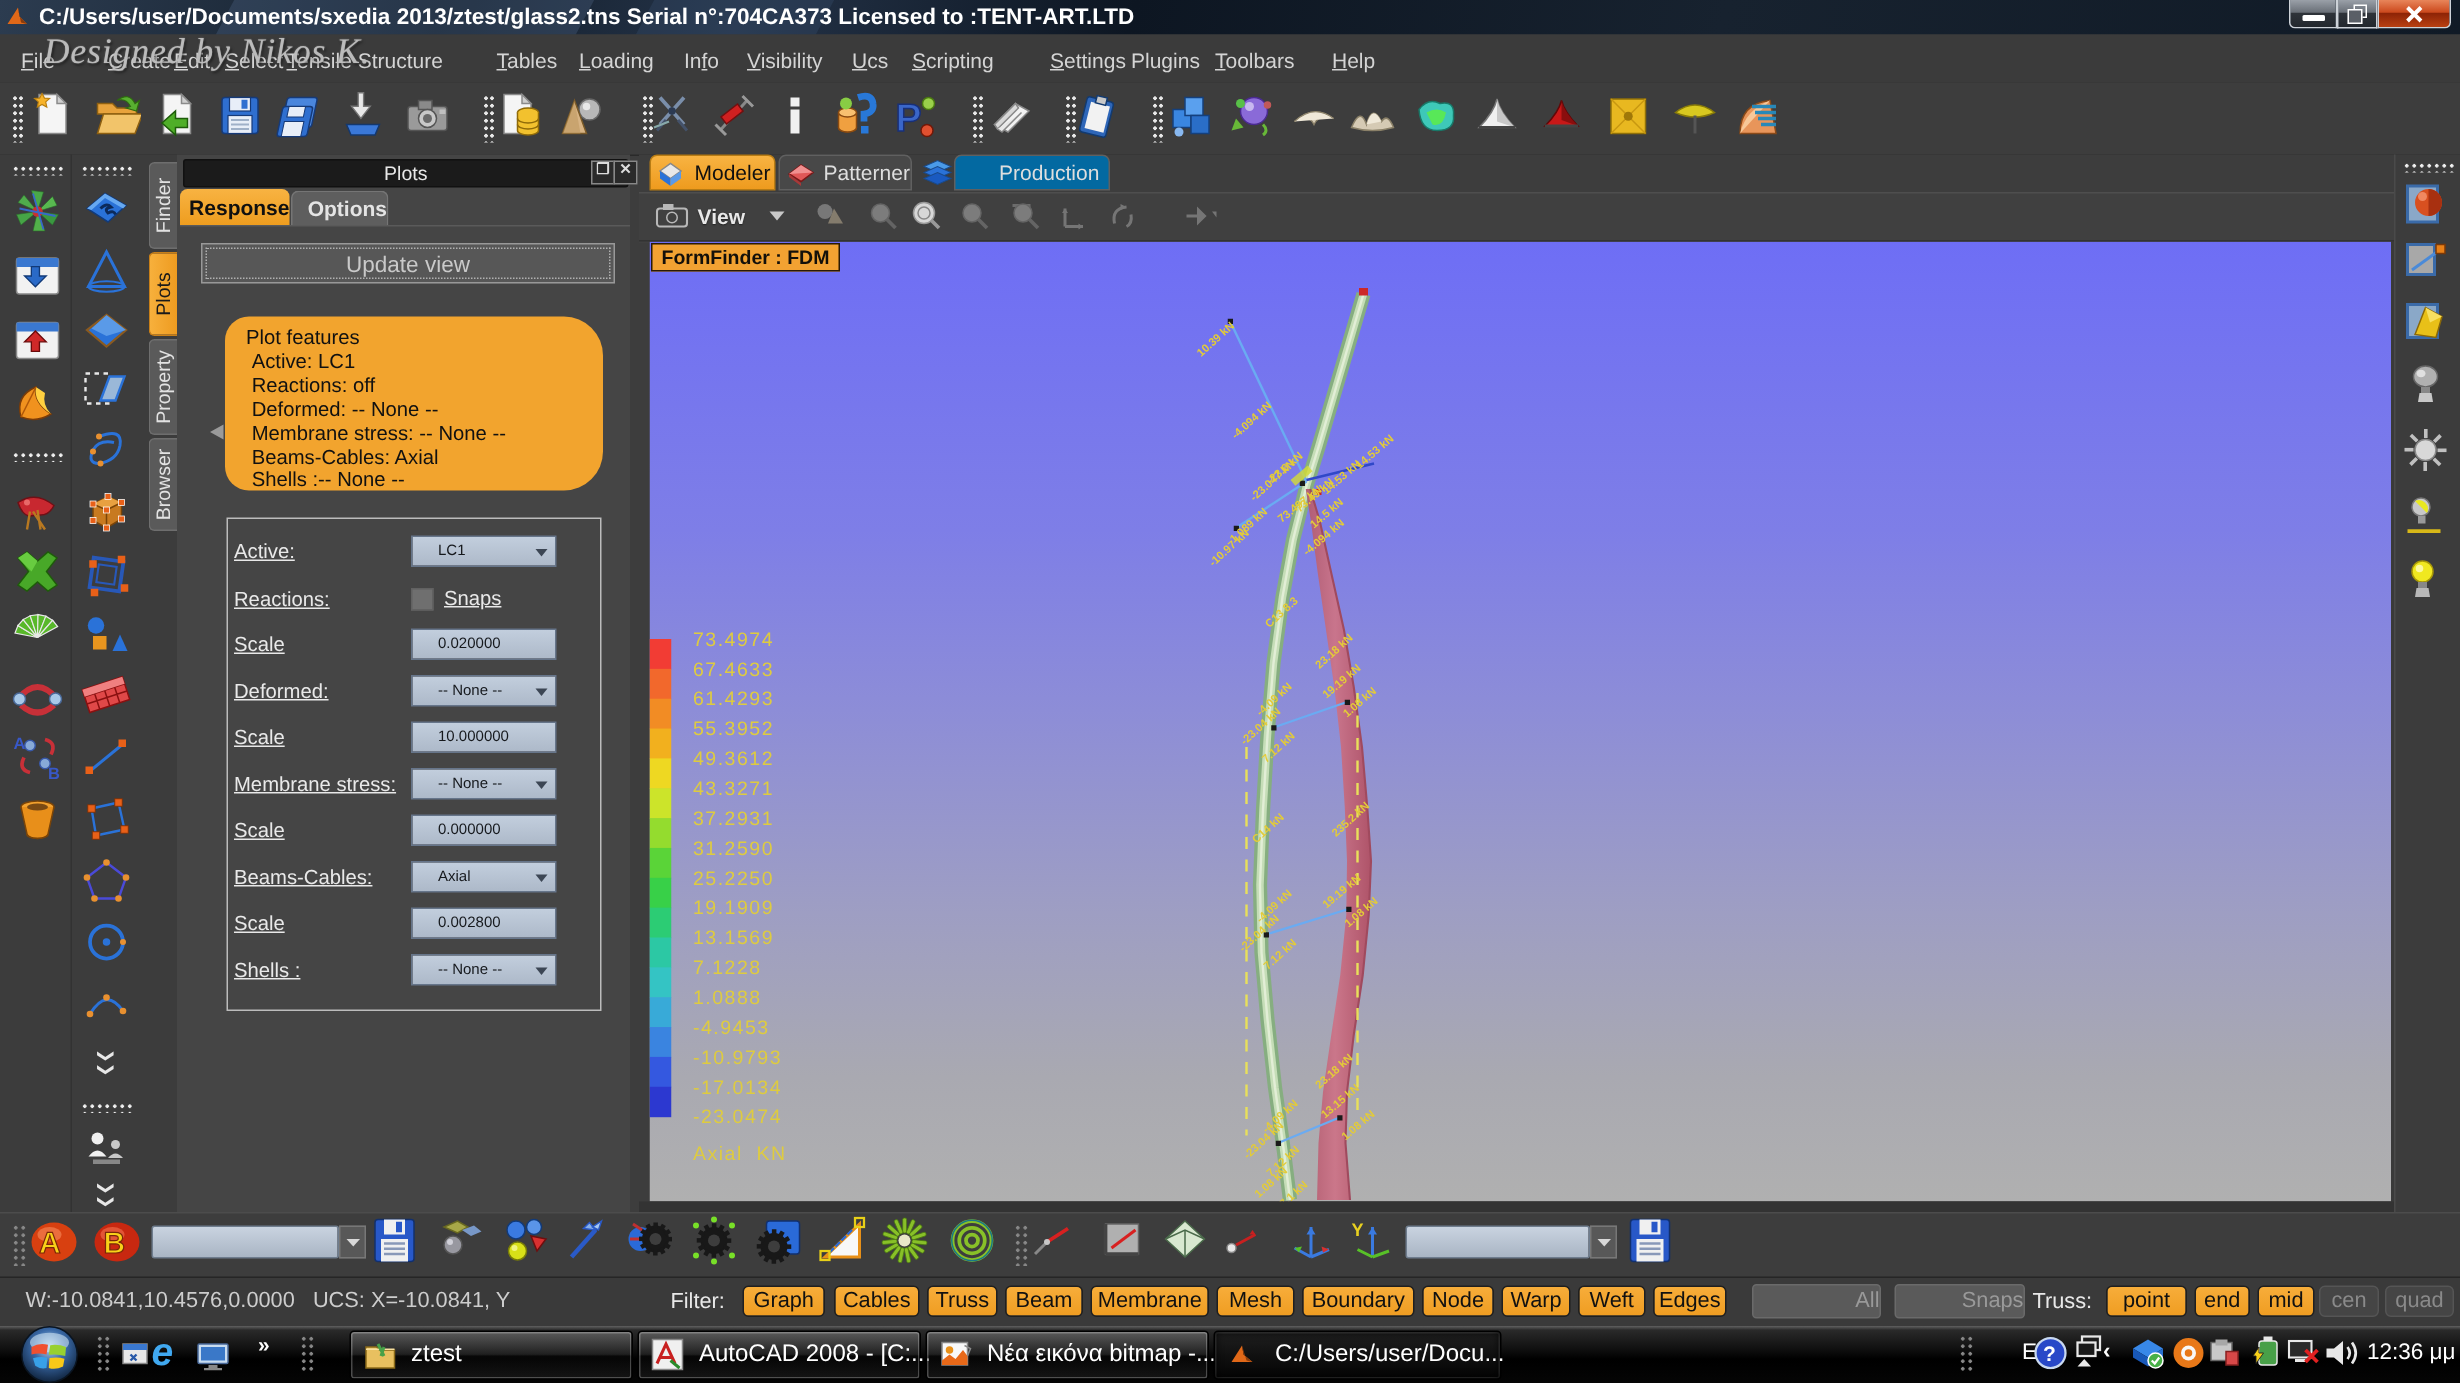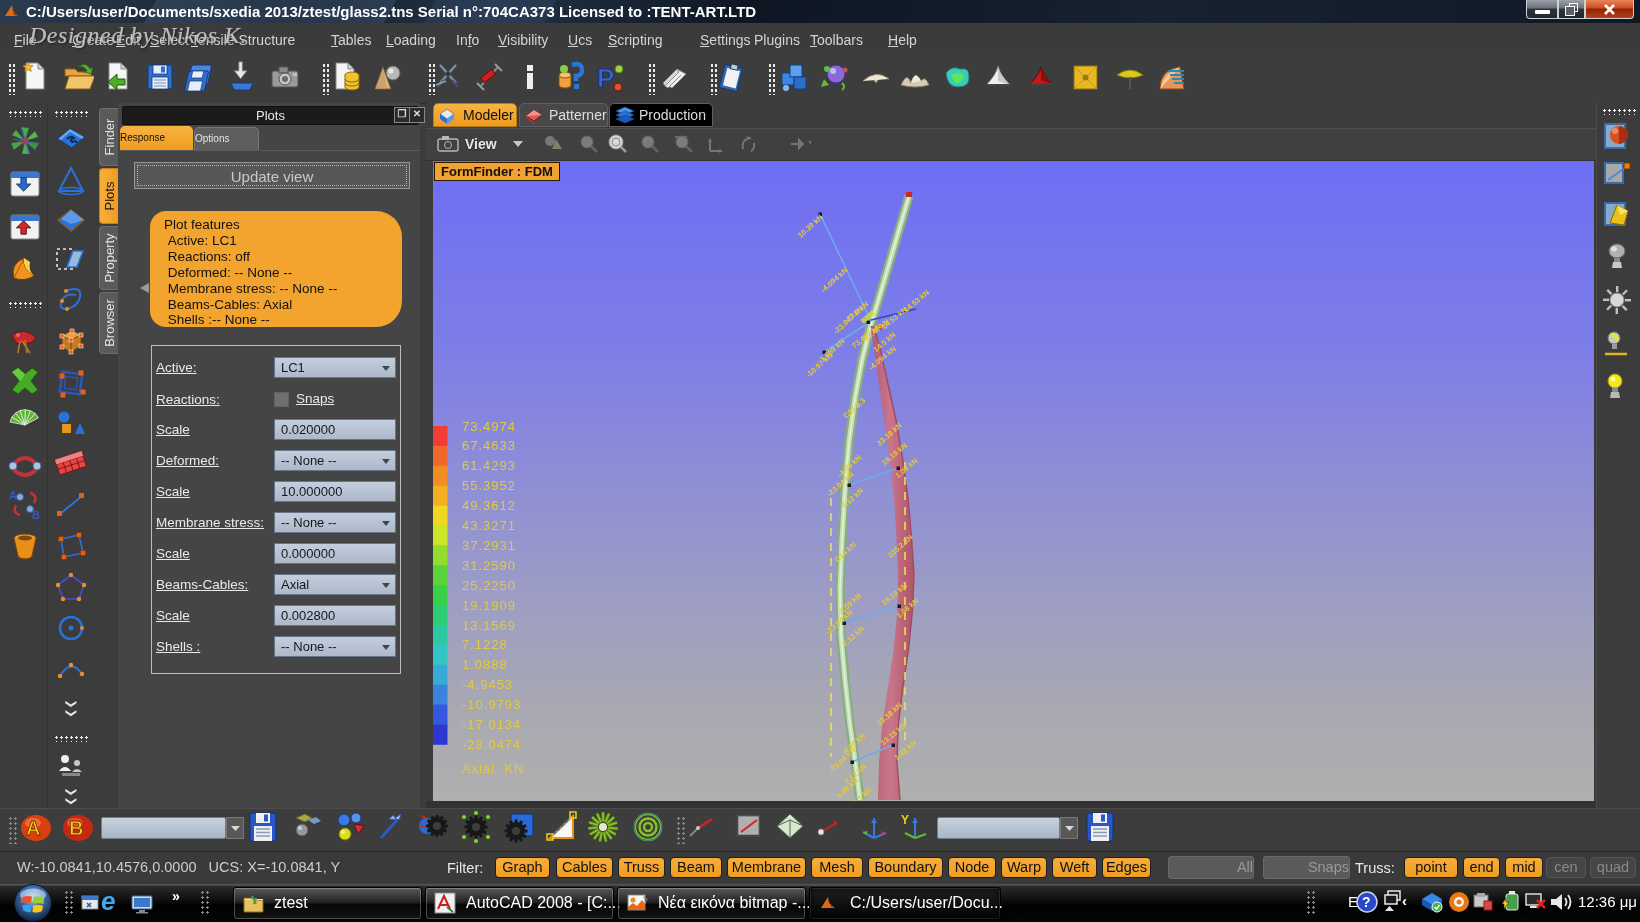--- a/index.html
+++ b/index.html
@@ -22,37 +22,37 @@
 .chev{position:absolute;color:#e8e8e8;font-size:11px;width:34px;text-align:center;}
 #vtabs{left:98px;top:103px;width:20px;height:705px;background:#3c3c3c;}
 .vtab{position:absolute;left:99px;width:19px;background:#5a5a5a;border:1px solid #6e6e6e;border-right:none;border-radius:4px 0 0 4px;box-sizing:border-box;}
 .vtab span{position:absolute;left:50%;top:50%;transform:translate(-50%,-50%) rotate(-90deg);white-space:nowrap;font-size:13px;color:#e2e2e2;}
 .vtab.active{background:linear-gradient(90deg,#f7b03c,#ee9b20);border-color:#c87f18;}
 .vtab.active span{color:#1a1a1a;}
 #panel{left:118px;top:103px;width:302px;height:705px;background:#454545;}
 #ptitle{left:122px;top:106px;width:295px;height:17px;background:#1b1b1b;border:1px solid #111;border-radius:2px;}
 #ptitle span{position:absolute;left:50%;top:1px;transform:translateX(-50%);color:#e8e8e8;font-size:13px;}
 .pbtn{position:absolute;top:107px;width:14px;height:14px;border:1px solid #888;background:#2a2a2a;color:#ddd;font-size:10px;line-height:12px;text-align:center;font-weight:700;}
-.ptab{position:absolute;border-radius:5px 5px 0 0;font-size:10px;text-align:left;box-sizing:border-box;}
+.ptab{position:absolute;border-radius:5px 5px 0 0;font-size:14px;text-align:right;box-sizing:border-box;font-weight:bold;}
 #ptab1{left:120px;top:126px;width:73px;height:24px;background:linear-gradient(#f8b342,#ee9d1f);color:#101010;line-height:24px;}
 #ptab2{left:194px;top:127px;width:65px;height:23px;background:#5e5e5e;border:1px solid #757575;border-bottom:none;color:#e4e4e4;line-height:22px;}
 #pbodyline{left:120px;top:150px;width:300px;height:1px;background:#5a5a5a;}
 #updbtn{left:134px;top:162px;width:276px;height:27px;background:#575757;border:1px solid #989898;box-sizing:border-box;}
 #updbtn .inner{position:absolute;left:2px;top:2px;right:2px;bottom:2px;border:1px dotted #b0b0b0;color:#c9c9c9;font-size:15px;text-align:center;line-height:21px;}
 #callout{left:150px;top:211px;width:252px;height:116px;background:#f2a42e;border-radius:16px 26px 26px 16px;color:#111;font-size:13.5px;line-height:15.9px;padding:6px 0 0 14px;box-sizing:border-box;}
 #callarrow{left:140px;top:283px;width:0;height:0;border-top:5px solid transparent;border-bottom:5px solid transparent;border-right:9px solid #9a9a9a;}
 #groupbox{left:151px;top:345px;width:248px;height:327px;border:1px solid #bcbcbc;}
 .frow{position:absolute;left:156px;color:#e9e9e9;font-size:13.5px;text-decoration:underline;}
-.finput{position:absolute;left:274px;width:122px;height:21px;background:linear-gradient(#c2cedd,#adb9c9);border:1px solid #66758a;box-sizing:border-box;color:#15181c;font-size:13px;line-height:19px;padding-left:6px;}
+.finput{position:absolute;left:274px;width:97px;height:21px;background:linear-gradient(#c2cedd,#adb9c9);border:1px solid #66758a;box-sizing:border-box;color:#15181c;font-size:10px;line-height:19px;padding-left:17px;}
 .fsel .arr{position:absolute;right:5px;top:8px;width:0;height:0;border-left:4.5px solid transparent;border-right:4.5px solid transparent;border-top:5.5px solid #3c4654;}
 #vptabs{left:426px;top:103px;width:1170px;height:25px;background:#3d3d3d;}
 .vtabtop{position:absolute;top:103px;height:24px;border-radius:5px 5px 0 0;box-sizing:border-box;font-size:14px;}
 #vt1{left:433px;width:84px;background:linear-gradient(#f8b342,#ee9b1e);border:1px solid #b87c14;color:#101010;}
 #vt2{left:519px;width:89px;background:#484848;border:1px solid #606060;color:#dedede;}
-#vt3{left:609px;width:104px;background:#000000;border:1px solid #606060;color:#dedede;}
+#vt3{left:636px;width:104px;background:#0369a1;border:1px solid #606060;color:#dedede;}
 .vtabtop span{position:absolute;left:29px;top:3px;}
 #viewbar{left:426px;top:128px;width:1170px;height:33px;background:#404040;border-top:1px solid #4e4e4e;}
 #canvas{left:433px;top:161px;width:1161px;height:640px;}
 #vpedge{left:1594px;top:161px;width:2px;height:640px;background:#3a3a3a;}
 #canvasbottom{left:426px;top:801px;width:1170px;height:7px;background:#333;}
 #rightbar{left:1596px;top:103px;width:44px;height:705px;background:#3c3c3c;border-left:1px solid #4a4a4a;}
 #botbar{left:0;top:808px;width:1640px;height:43px;background:#3d3d3d;border-top:1px solid #4c4c4c;}
 .combo{position:absolute;background:linear-gradient(#c9d3e0,#a9b5c4);border:1px solid #6f7d8e;box-sizing:border-box;}
 .combobtn{position:absolute;background:#585858;border:1px solid #777;box-sizing:border-box;}
 #statusbar{left:0;top:851px;width:1640px;height:33px;background:#3a3a3a;border-top:1px solid #262626;}

